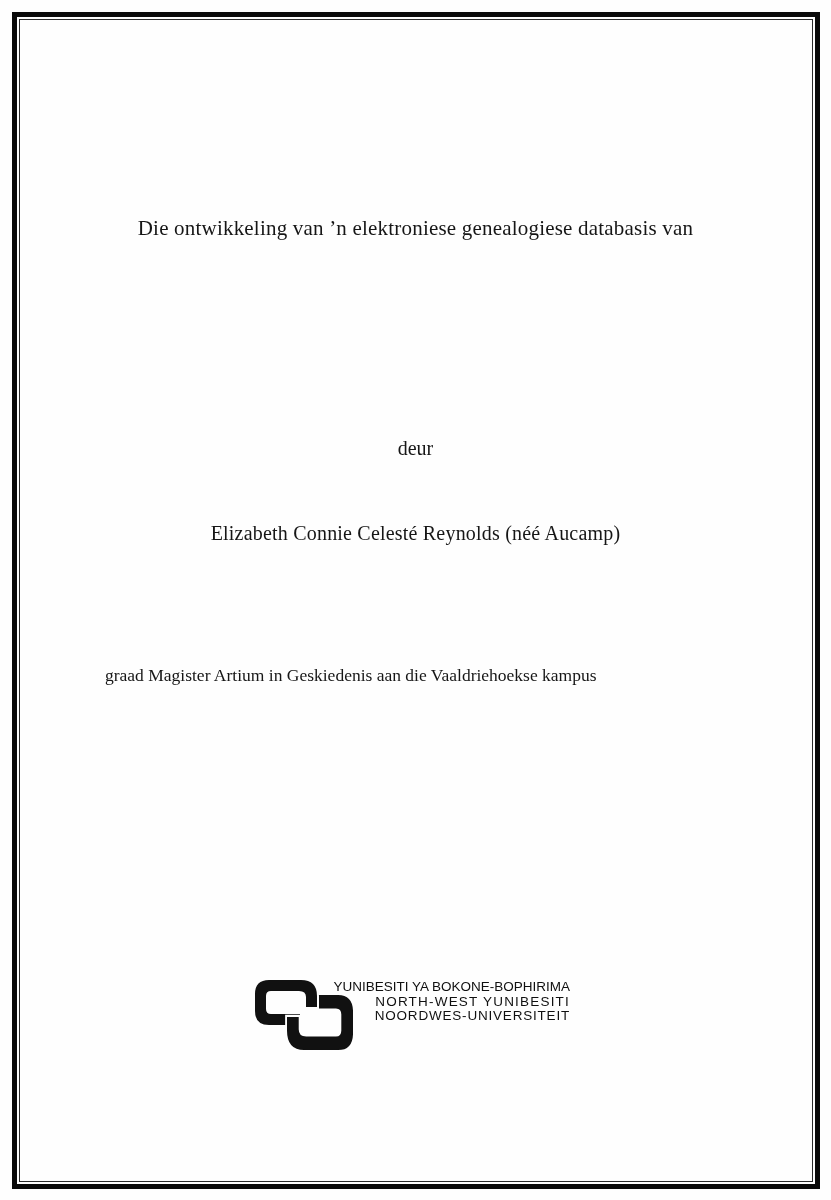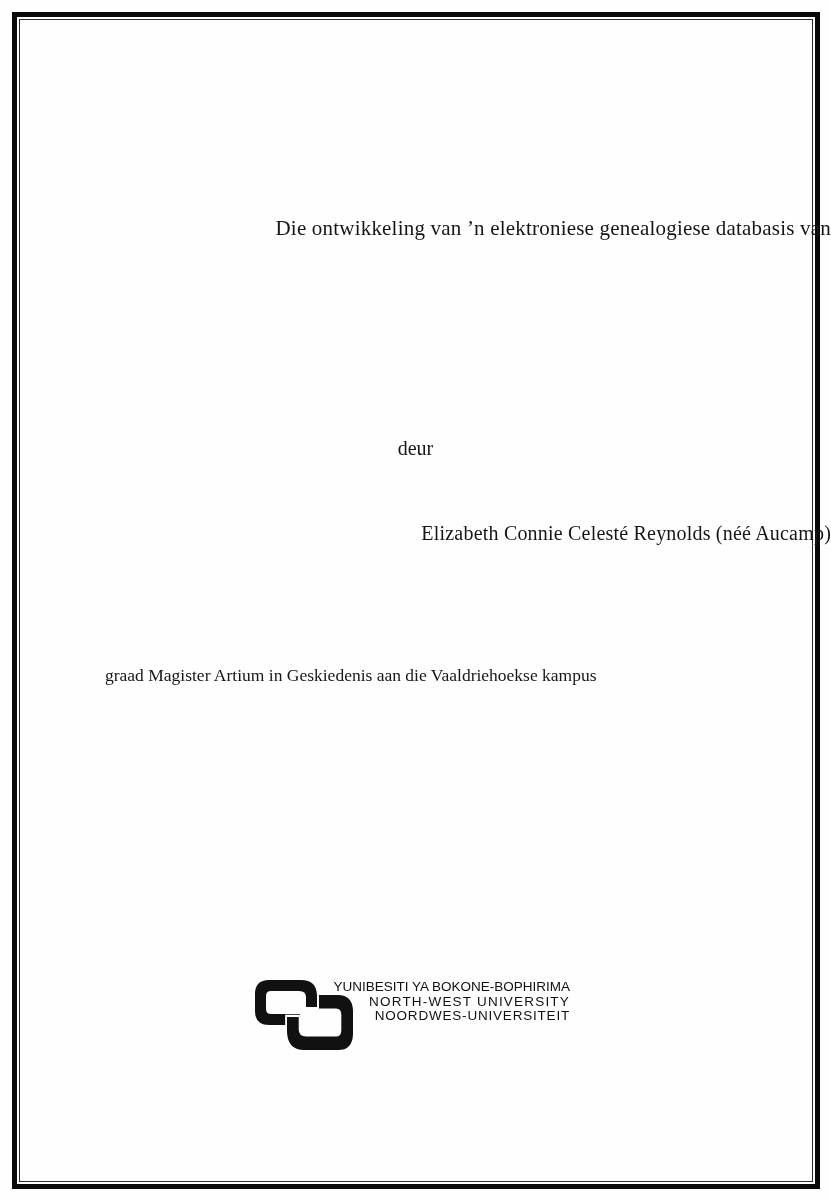--- a/index.html
+++ b/index.html
@@ -15,31 +15,31 @@
   .frame-outer{
     position:absolute;left:12px;top:12px;right:11px;bottom:11px;
     border:5px solid #0a0a0a;
   }
   .frame-inner{
     position:absolute;left:19px;top:19px;right:18px;bottom:18px;
     border:1.5px solid #2c2c2c;
   }
   .title-block{
     position:absolute;top:207px;left:0;right:0;
-    text-align:right;
+    text-align:center;
     font-size:21px;line-height:43px;
     letter-spacing:0.2px;
   }
   .byline{
     position:absolute;top:437px;left:0;right:0;
     text-align:center;font-size:20px;
   }
   .author{
     position:absolute;top:522px;left:0;right:0;
-    text-align:right;font-size:20px;letter-spacing:0.2px;
+    text-align:center;font-size:20px;letter-spacing:0.2px;
   }
   .thesis{
     position:absolute;top:664px;left:105px;width:613px;
     font-size:17.5px;line-height:22.5px;
   }
   .thesis .justified{
     text-align:justify;
     text-align-last:justify;
   }
   .thesis .italic{margin-top:34px;}
@@ -95,18 +95,18 @@
       <use href="#clink" fill="#111111"></use>
 
       <use href="#clink" fill="#111111" stroke="#fefefe" stroke-width="3.5" paint-order="stroke" transform="translate(32,15) scale(1.065,1.222) rotate(180 31 22.5)"></use>
 
       <path d="M 38 0 L 46 0 Q 62 0 62 16 L 62 27 L 51 27 L 51 17 Q 51 11 44 11 L 38 11 Z" fill="#111111" stroke="#fefefe" stroke-width="4" paint-order="stroke"></path>
 
       <rect x="33" y="0" width="9" height="11" fill="#111111"></rect>
     </svg>
     <div class="logo-text">
       <div class="l1">YUNIBESITI YA BOKONE-BOPHIRIMA</div>
-      <div class="l2">NORTH-WEST UNIVERSITY</div>
+      <div class="l2">NORTH-WEST YUNIBESITI</div>
       <div class="l3">NOORDWES-UNIVERSITEIT</div>
     </div>
   </div>
 
 </div>
 
 </body></html>

